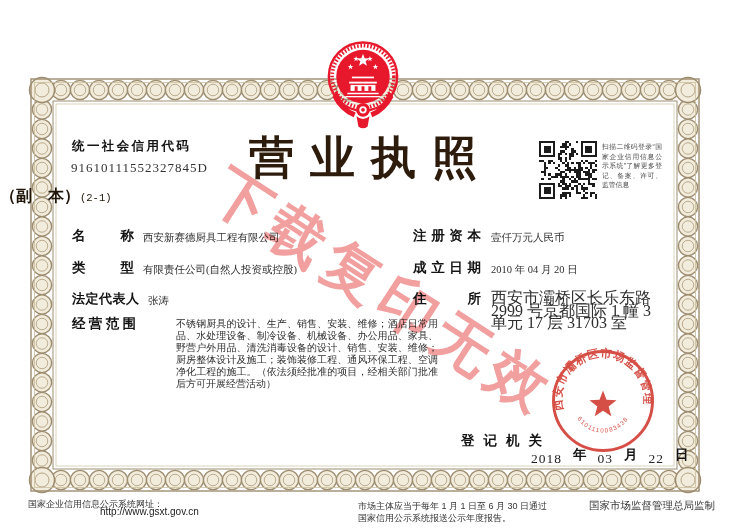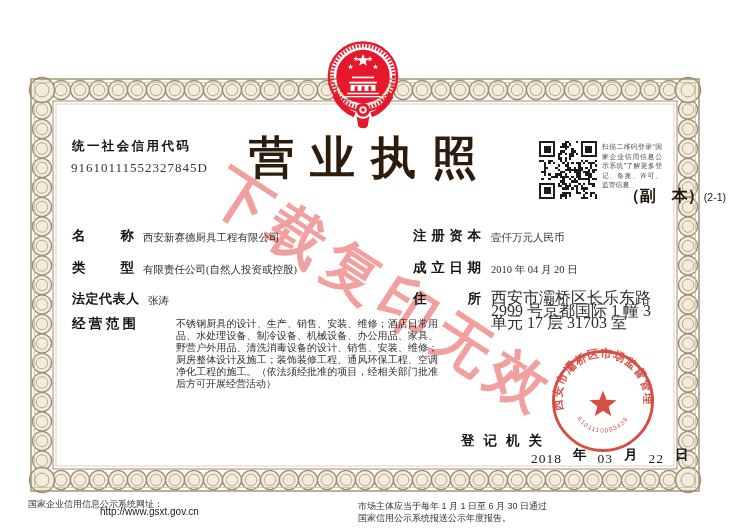--- a/index.html
+++ b/index.html
@@ -27,23 +27,23 @@
   
   .credit-label{position:absolute;left:72px;top:138px;width:122px;font-weight:700;
     font-size:12.5px;letter-spacing:2.4px;color:var(--ink);z-index:4;}
   .credit-code{position:absolute;left:71px;top:160px;font-size:13px;letter-spacing:1px;
     color:#333;font-family:"Liberation Serif","DejaVu Serif",serif;z-index:4;}
 
   
   .title{position:absolute;left:0;top:128px;width:726px;text-align:center;
     font-size:45px;font-weight:700;color:var(--title-brown);letter-spacing:16px;text-indent:16px;
     z-index:4;font-family:"Liberation Serif","DejaVu Serif",serif;}
-  .subtitle{position:absolute;left:0;top:186px;width:726px;text-align:right;
+  .subtitle{position:absolute;left:0;top:186px;width:726px;text-align:left;
     font-size:16px;font-weight:700;color:#1f1508;z-index:4;
-    font-family:Liberation Sans, sans-serif;}
+    font-family:Liberation Mono, monospace;}
   .subtitle .copy{font-size:10.5px;font-weight:400;letter-spacing:0;}
 
   
   .qr{position:absolute;left:539px;top:141px;width:58px;height:58px;z-index:4;}
   .qr-caption{position:absolute;left:602px;top:142px;width:60px;font-size:6.8px;
     line-height:9.6px;color:#4a4a4a;z-index:4;text-align:justify;}
 
   
   .lbl{position:absolute;font-weight:700;color:var(--ink);font-size:13.5px;line-height:1;
     text-align:justify;text-align-last:justify;text-justify:inter-character;z-index:4;}
@@ -608,14 +608,15 @@
   </svg>
 
   <div class="wm">下载复印无效</div>
 
   <div class="ft-left-label">国家企业信用信息公示系统网址：</div>
   <div class="ft-url">http://www.gsxt.gov.cn</div>
   <div class="ft-mid">
     <div>市场主体应当于每年 1 月 1 日至 6 月 30 日通过</div>
     <div>国家信用公示系统报送公示年度报告。</div>
   </div>
+  <div class="ft-right">国家市场监督管理总局监制</div>
 
 </div>
 
 </body></html>

